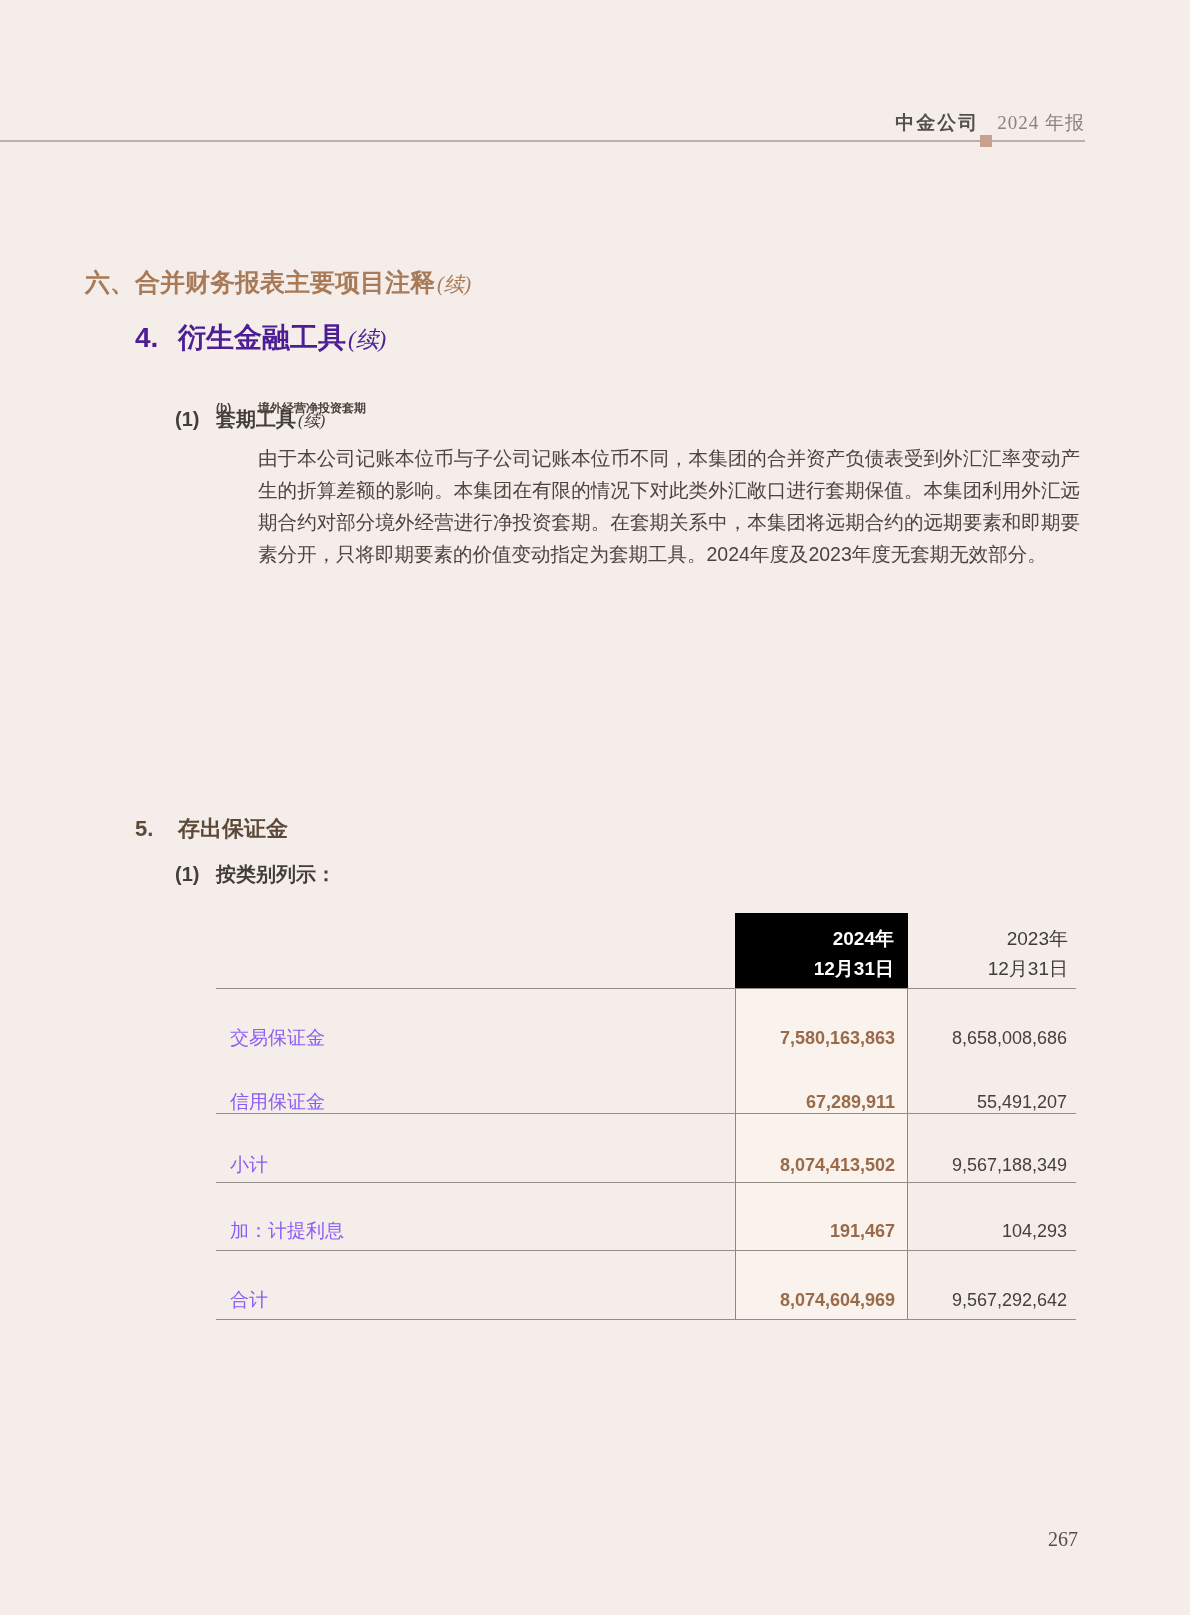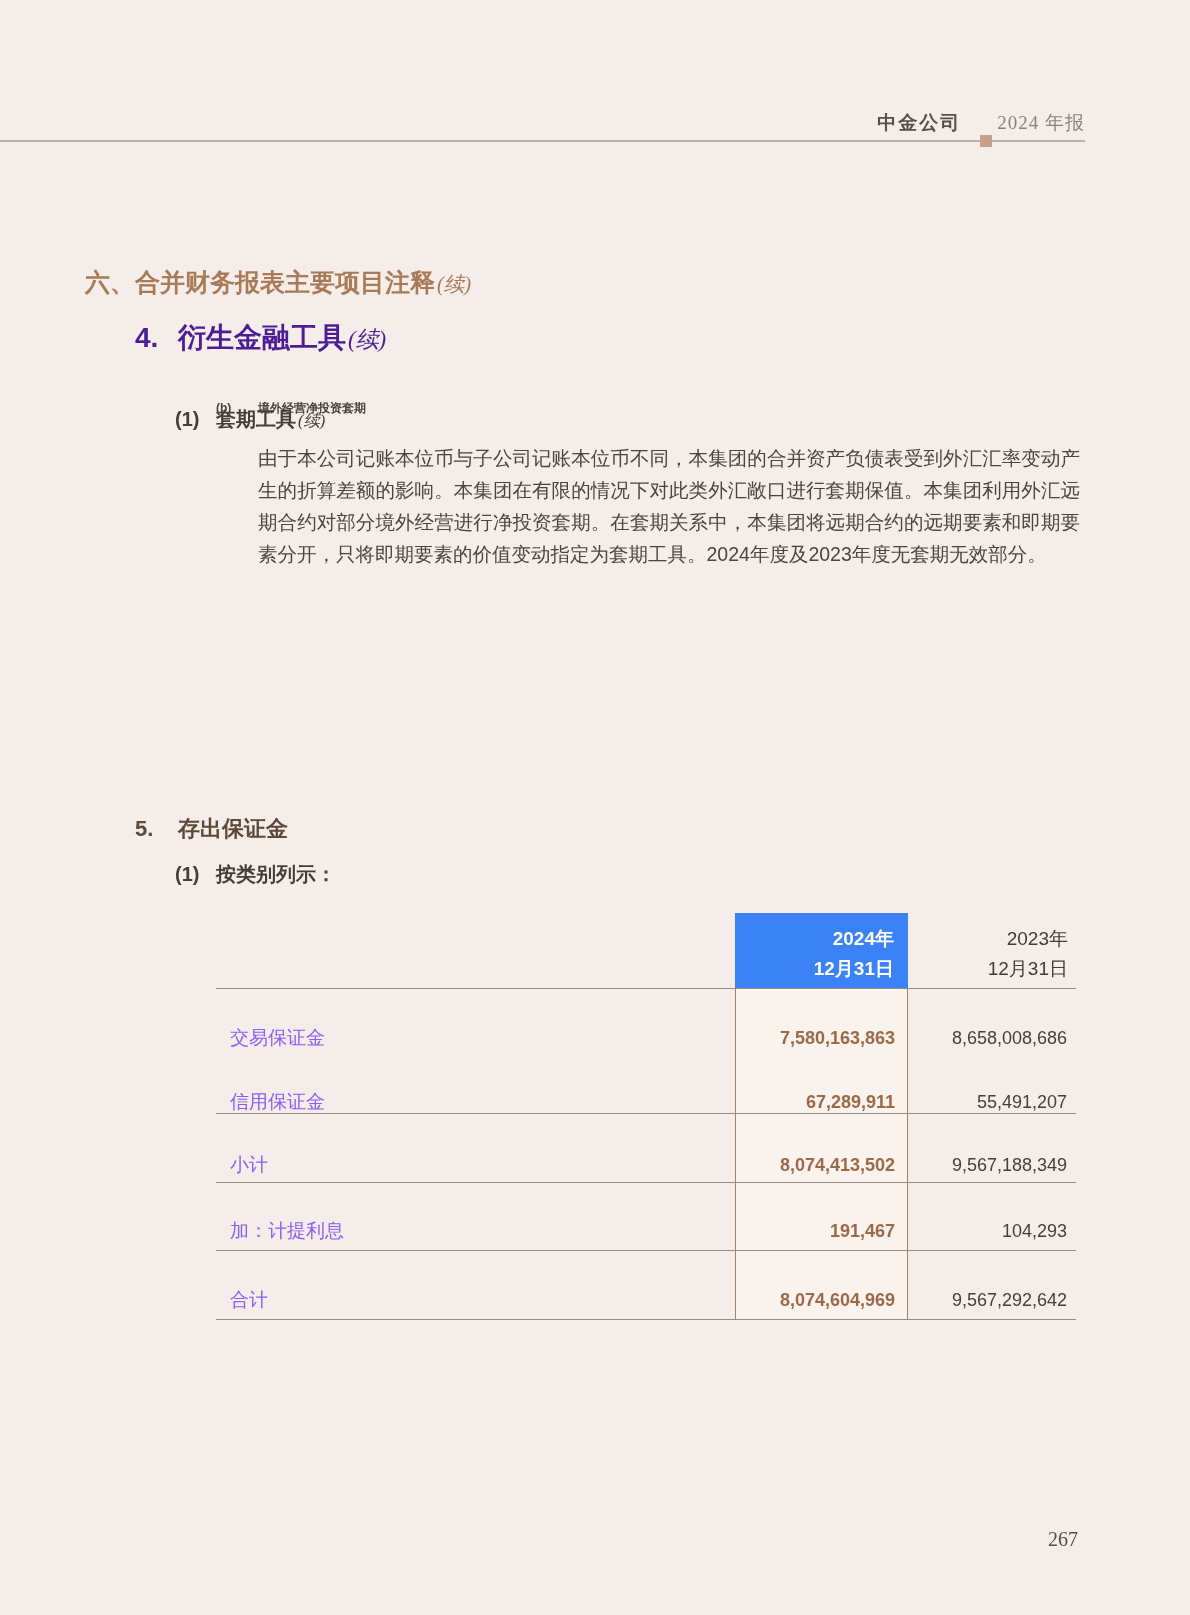--- a/index.html
+++ b/index.html
@@ -4,24 +4,24 @@
 <style>
   html,body{margin:0;padding:0;}
   .page{
     position:relative;
     width:1190px;height:1615px;
     background:#f5ede9;
     font-family:"Liberation Sans", sans-serif;
     overflow:hidden;
   }
   
-  .hdr{position:absolute;top:110px;right:105px;display:flex;gap:28px;align-items:baseline;
+  .hdr{position:absolute;top:110px;right:105px;display:flex;gap:18px;align-items:baseline;
        font-family:"Liberation Serif", serif;font-size:19px;}
   .hdr .brand{color:#54504b;font-weight:bold;letter-spacing:2px;}
-  .hdr .edition{color:#89837b;letter-spacing:1px;margin-left:8px;}
+  .hdr .edition{color:#89837b;letter-spacing:1px;}
   .hdr-line{position:absolute;left:0;top:140px;width:1085px;height:2px;background:#bcb0a7;}
   .hdr-square{position:absolute;left:980px;top:135px;width:12px;height:12px;background:#c6a28e;}
 
   
   .sec-title{position:absolute;left:85px;top:266px;font-size:25px;font-weight:bold;color:#a87a58;}
   .cont{font-family:"Liberation Serif", serif;font-style:italic;font-weight:normal;font-size:0.82em;margin-left:2px;}
   .h-num{display:inline-block;}
   .h4{position:absolute;left:135px;top:319px;font-size:28px;font-weight:bold;color:#4c1d95;}
   .h4 .h-num{width:43px;}
   .h41{position:absolute;left:175px;top:366px;font-size:20px;font-weight:bold;color:#433e38;margin-top:40px;}
@@ -35,21 +35,21 @@
 
   
   .para{position:absolute;left:258px;width:822px;font-size:19.5px;line-height:32px;
         color:#4b453e;text-align:justify;}
   .p1{top:442px;}
   .p2{top:592px;}
   .p3{top:722px;}
 
   
   .tbl{position:absolute;left:216px;top:913px;width:860px;height:407px;font-size:19px;color:#45403a;}
-  .th-2024{position:absolute;left:519px;top:0;width:173px;height:75px;background:#3b82f6;
+  .th-2024{position:absolute;left:519px;top:0;width:173px;height:75px;background:#000000;
            box-sizing:border-box;padding:11px 14px 0 0;text-align:right;
            color:#ffffff;font-weight:bold;line-height:30px;}
   .th-2023{position:absolute;right:8px;top:0;padding-top:11px;text-align:right;
            color:#403c37;line-height:30px;}
   .col-hi{position:absolute;left:519px;top:76px;width:173px;height:330px;
           background:#f9f2ed;border-left:1px solid #aa8060;border-right:1px solid #aa8060;
           box-sizing:border-box;}
   .hline{position:absolute;left:0;width:860px;height:1px;background:#928d87;}
   .hl-top{top:75px;}
   .hl-1{top:200px;}

